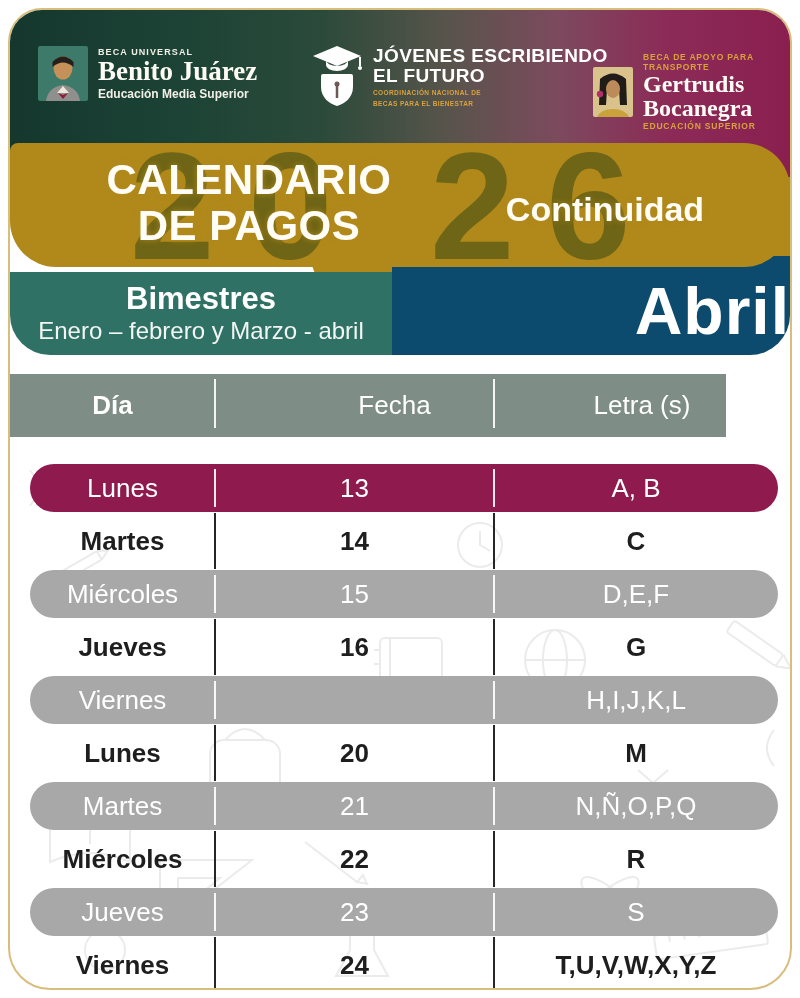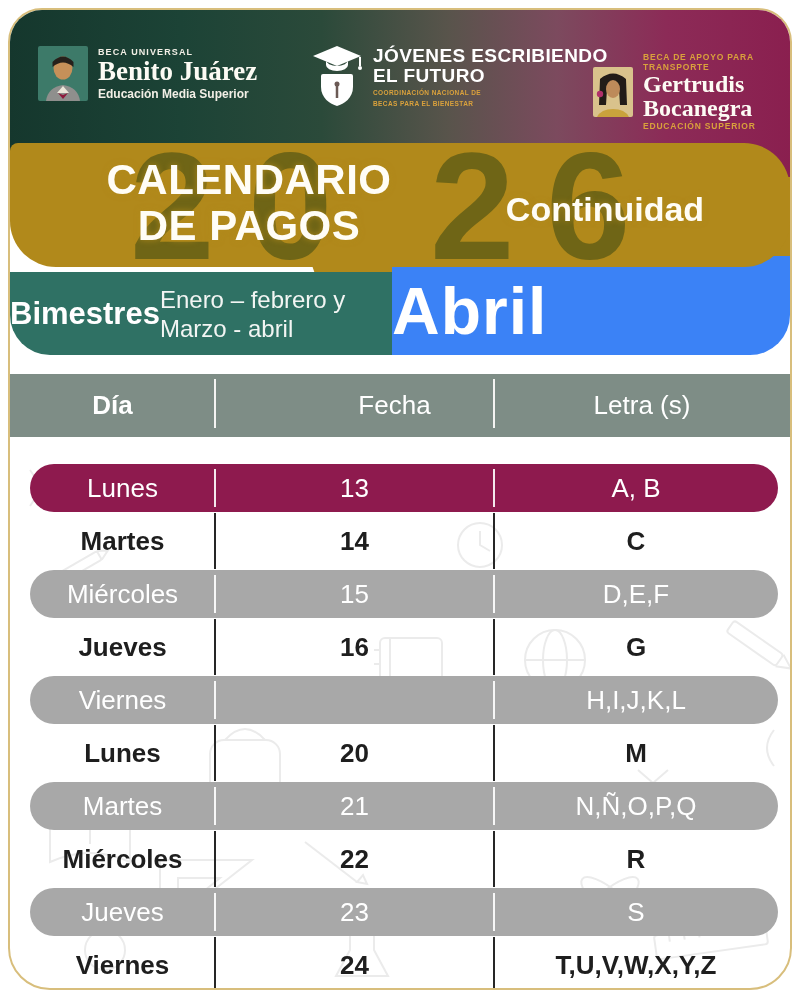--- a/index.html
+++ b/index.html
@@ -28,29 +28,29 @@
         border-radius:8px 46px 46px 46px;overflow:hidden;}
   .year{position:absolute;top:0;height:124px;line-height:126px;font-size:152px;font-weight:700;
         color:#6f6516;user-select:none;}
   .year.d1{left:120px;} .year.d2{left:238px;} .year.d3{left:420px;} .year.d4{left:536px;}
   .cal-title{position:absolute;left:58px;top:14px;width:362px;text-align:center;color:#fffdf6;
         font-size:42px;font-weight:600;line-height:46px;letter-spacing:.5px;
         text-shadow:0 0 6px rgba(177,137,27,.9);}
   .cal-tag{position:absolute;left:462px;top:44px;width:266px;height:44px;line-height:44px;text-align:center;
         color:#fffdf6;font-size:34px;font-weight:700;text-shadow:0 0 6px rgba(177,137,27,.9);}
   
-  .panel-dark{position:absolute;left:382px;top:246px;width:398px;height:99px;background:#3b82f6;z-index:2;
-        border-radius:0 0 40px 0;display:flex;align-items:flex-end;justify-content:flex-start;}
+  .panel-dark{position:absolute;left:382px;top:246px;width:398px;height:99px;background:#0c4a6e;z-index:2;
+        border-radius:0 0 40px 0;display:flex;align-items:flex-end;justify-content:flex-end;}
   .month{color:#ffffff;font-size:66px;font-weight:800;line-height:80px;margin-bottom:4px;letter-spacing:1px;}
   .panel-teal{position:absolute;left:0;top:262px;width:382px;height:83px;background:#2f7164;z-index:2;
-        border-radius:0 0 0 40px;display:flex;flex-direction:row;align-items:center;justify-content:center;}
+        border-radius:0 0 0 40px;display:flex;flex-direction:column;align-items:center;justify-content:center;}
   .bim-label{color:#ffffff;font-size:31px;font-weight:800;line-height:34px;}
   .bim-range{color:#f2f5f3;font-size:24px;font-weight:400;line-height:29px;}
   
-  .thead{position:absolute;left:0;top:364px;width:780px;height:63px;background:#7e8d86;z-index:2;}
+  .thead{position:absolute;left:0;top:364px;width:716px;height:63px;background:#7e8d86;z-index:2;}
   .thead .hcell{position:absolute;top:0;height:63px;line-height:63px;text-align:center;color:#ffffff;font-size:26px;}
   .hc1{left:0;width:205px;font-weight:700;}
   .hc2{left:205px;width:279px;font-weight:500;padding-left:40px;}
   .hc3{left:484px;width:296px;font-weight:500;border-radius:17px;}
   .thead .hdiv{position:absolute;top:5px;bottom:9px;width:2px;background:#f4f4f2;}
   .hd1{left:204px;} .hd2{left:483px;}
   
   .rows{position:absolute;left:0;top:454px;width:780px;z-index:2;}
   .row{position:relative;height:48px;margin:0 0 5px 20px;width:748px;}
   .row.maroon{background:#8e1a4e;border-radius:24px;}

